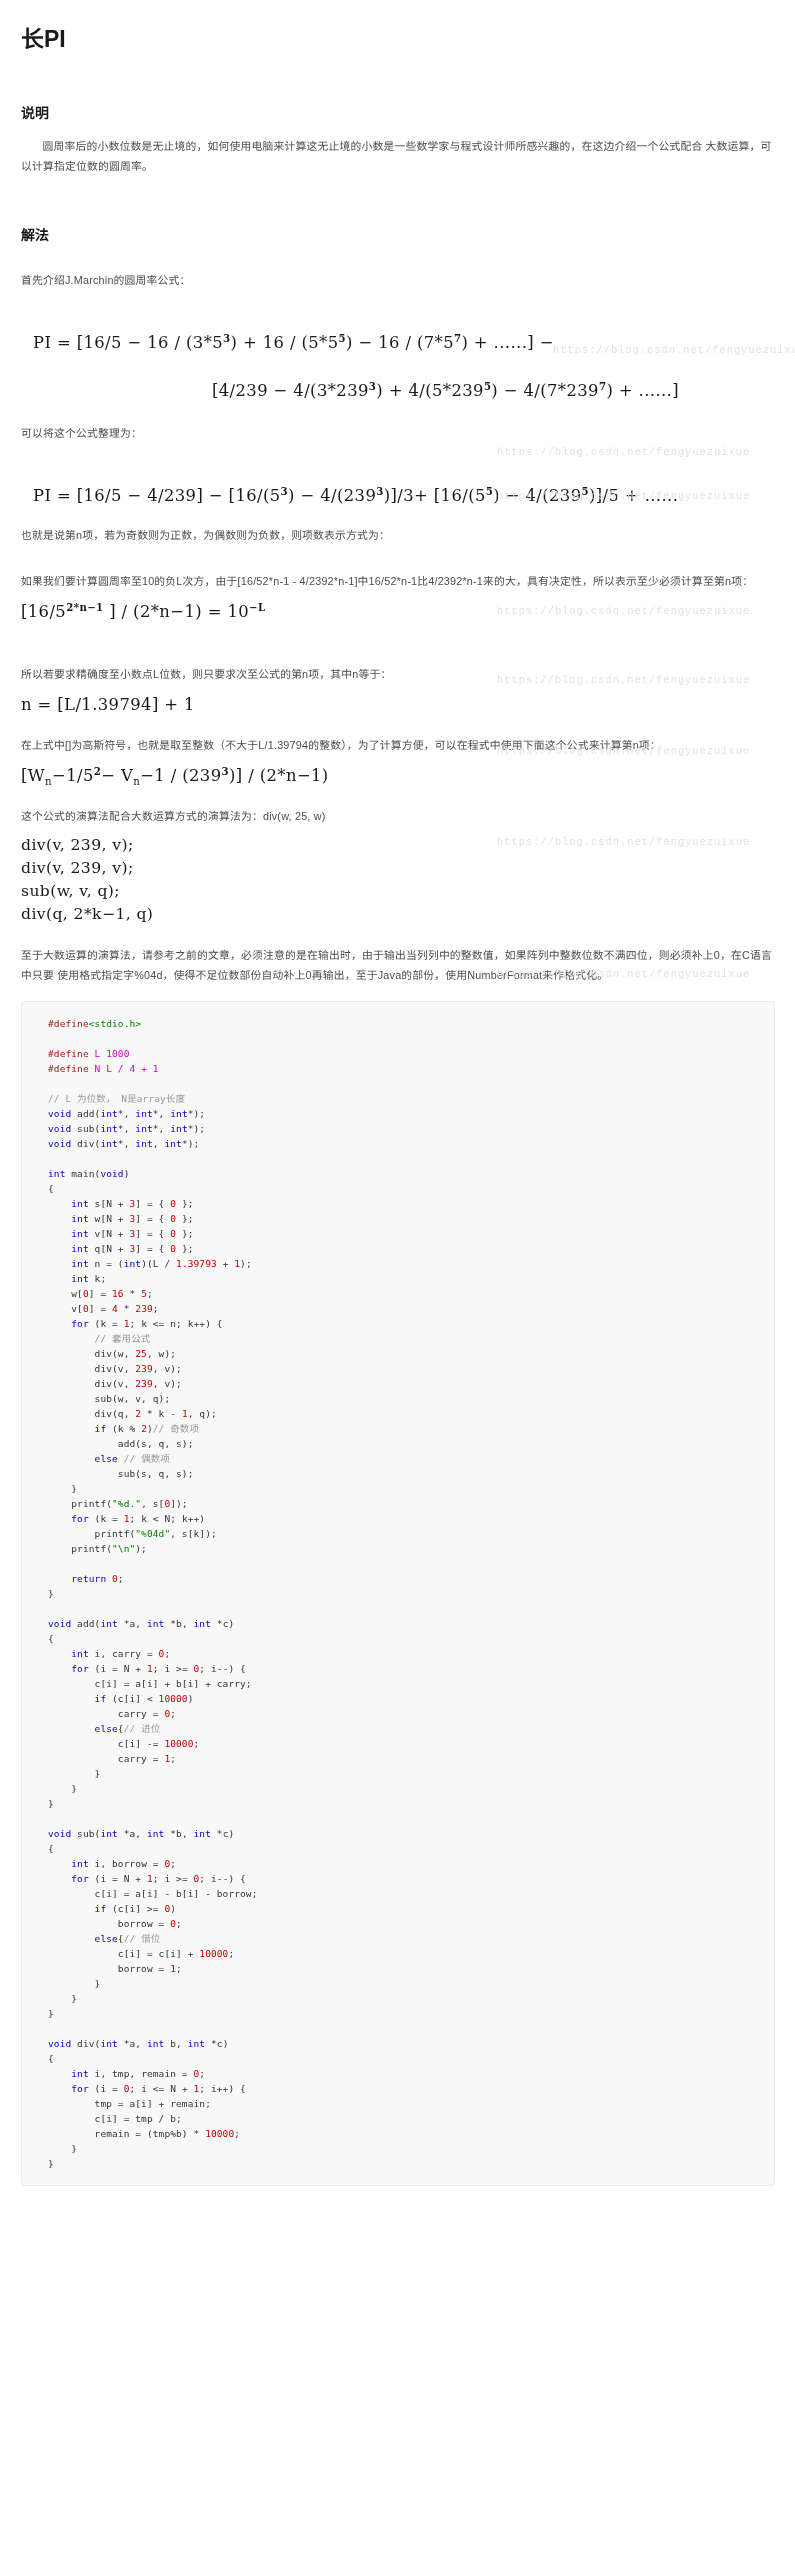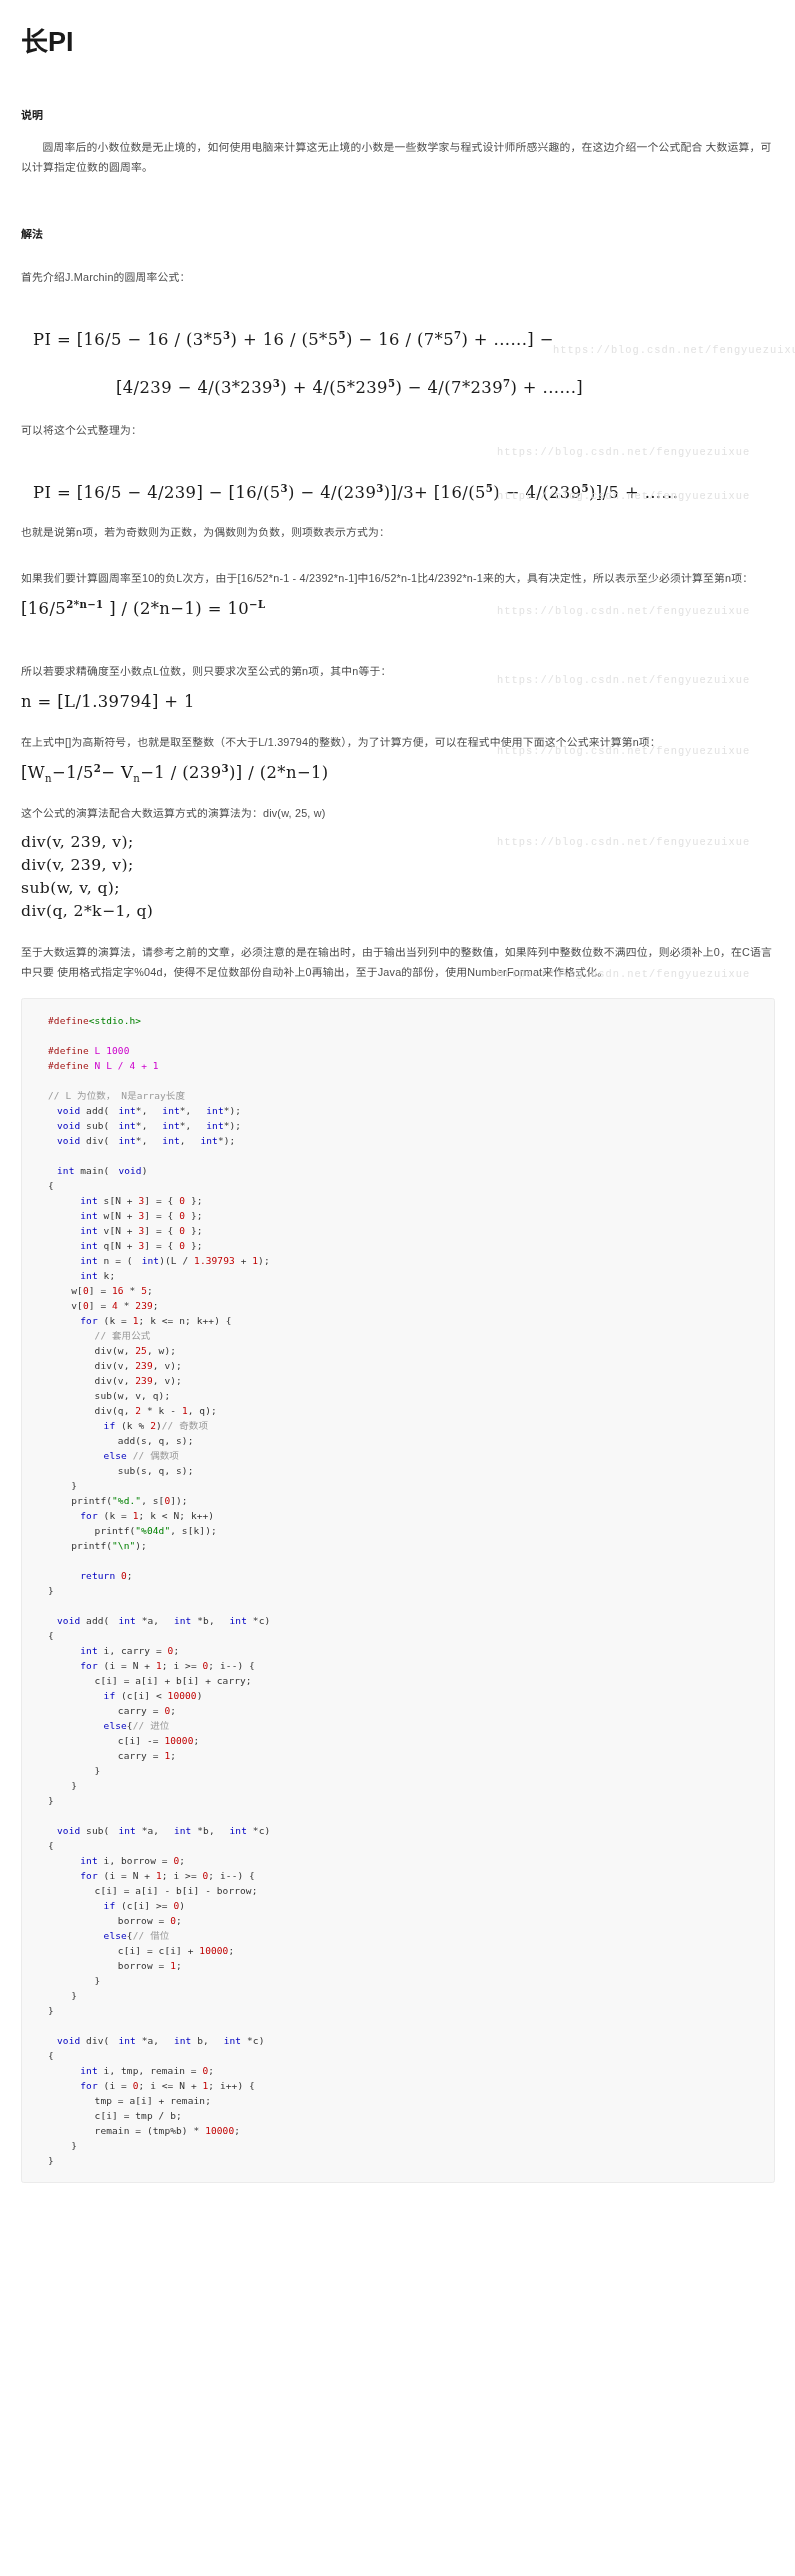--- a/index.html
+++ b/index.html
@@ -16,29 +16,29 @@
   }
   .page {
     width: 796px;
     box-sizing: border-box;
     padding: 22.5px 21px 35px 21px;
     position: relative;
   }
 
   
   .doc-title {
-    font-size: 27px;
+    font-size: 23px;
     font-weight: bold;
     color: #1a1a1a;
     margin: 3.5px 0 0 0;
     letter-spacing: 0;
     line-height: 1.2;
   }
   .sec-heading {
-    font-size: 11px;
+    font-size: 14px;
     font-weight: bold;
     color: #1a1a1a;
     margin: 0;
     line-height: 1.3;
   }
   .spacer-lg { height: 50px; }
   .spacer-md { height: 26px; }
   .spacer-sm { height: 14px; }
   .spacer-xs { height: 7.8px; }
 
@@ -67,21 +67,21 @@
     vertical-align: super;
     line-height: 0;
     font-weight: bold;
   }
   .math sub {
     font-size: .62em;
     vertical-align: sub;
     line-height: 0;
   }
   .math-indent-1 { padding-left: 12px; margin-top: 32px; }
-  .math-indent-2 { padding-left: 95px; }
+  .math-indent-2 { padding-left: 95px; text-align: center; }
 
   .calls .math { font-size: 15.6px; line-height: 23px; }
 
   
   .wm {
     position: absolute;
     font-family: Liberation Mono, monospace;
     font-size: 10.4px;
     color: #e2e2e2;
     letter-spacing: 1px;
@@ -102,21 +102,21 @@
     margin: 0;
     padding: 0 15.6px 0 26px;
     font-family: "DejaVu Sans Mono", "Liberation Mono", monospace;
     font-size: 9.5px;
     line-height: 15px;
     color: #333333;
     white-space: pre;
     overflow: visible;
     letter-spacing: 0.1px;
   }
-  .k  { color: #0000c0; margin-left: 9px; }   
+  .k  { color: #0000c0; }   
   .pp { color: #a31515; }   
   .pd { color: #cc00cc; }   
   .st { color: #008000; }   
   .cm { color: #999999; }   
   .nu { color: #c00000; }
 </style>
 </head>
 <body>
 
 <div class="page">

